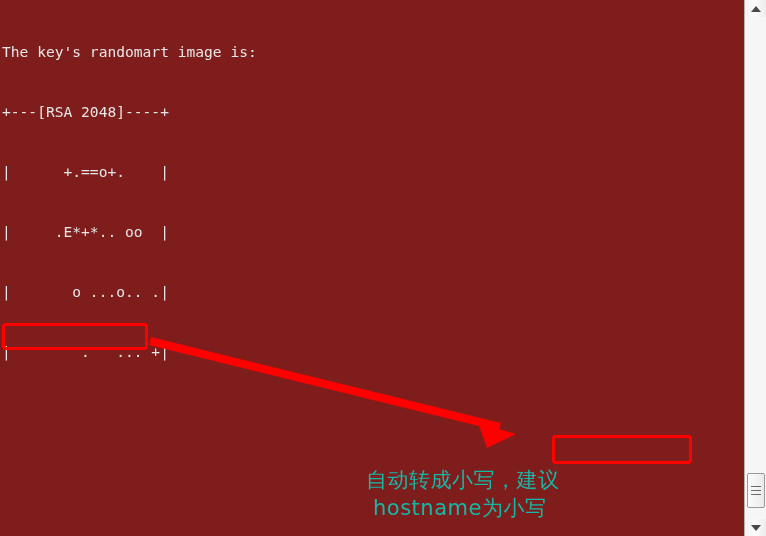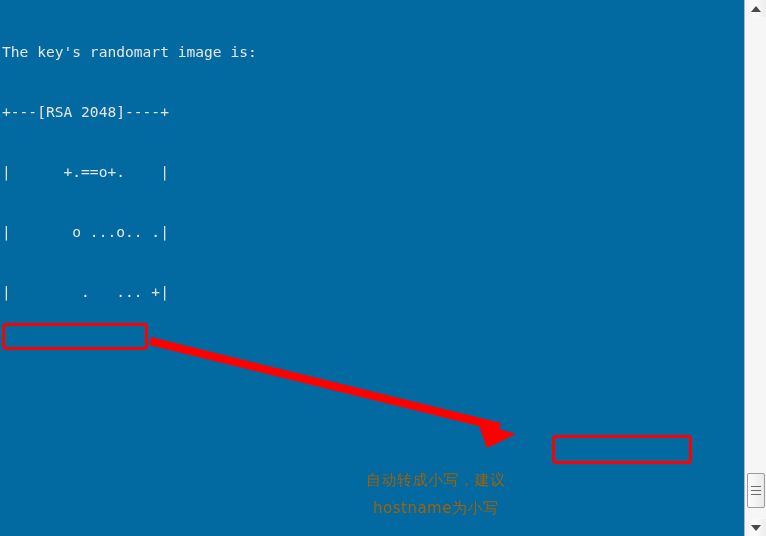--- a/index.html
+++ b/index.html
@@ -21,21 +21,21 @@
     overflow: hidden;
   }
 
   
   #terminal {
     position: absolute;
     left: 0;
     top: 0;
     width: 744px;
     height: 536px;
-    background: #0369a1;
+    background: #7f1d1d;
     color: #e6e6e6;
     font-family: "DejaVu Sans Mono", "Liberation Mono", monospace;
     font-size: 14.6px;
     line-height: 20px;
     letter-spacing: 0px;
     white-space: pre;
     padding: 2px 0 0 2px;
     box-sizing: border-box;
   }
   .line {
@@ -74,23 +74,23 @@
   }
   #arrow-svg {
     position: absolute;
     left: 0;
     top: 0;
     width: 766px;
     height: 536px;
   }
   .cn-note {
     position: absolute;
-    color: #a16207;
+    color: #14b8a6;
     font-family: "DejaVu Sans", "Liberation Sans", sans-serif;
-    font-size: 15px;
+    font-size: 21px;
     line-height: 27px;
     white-space: pre;
     letter-spacing: 0.5px;
   }
   #cn-note-line1 { left: 366px; top: 467px; }
   #cn-note-line2 { left: 366px; top: 495px; margin-left: 7px; }
 
   
   #scrollbar {
     position: absolute;
@@ -161,20 +161,21 @@
 </style>
 </head>
 <body>
 
 <div id="root">
 
   <div id="terminal">
     <div class="line">The key's randomart image is:</div>
     <div class="line">+---[RSA 2048]----+</div>
     <div class="line">|      +.==o+.    |</div>
+    <div class="line">|     .E*+*.. oo  |</div>
     <div class="line">|       o ...o.. .|</div>
     <div class="line">|        .   ... +|</div>
     
     
     
     
     
     
     
     

